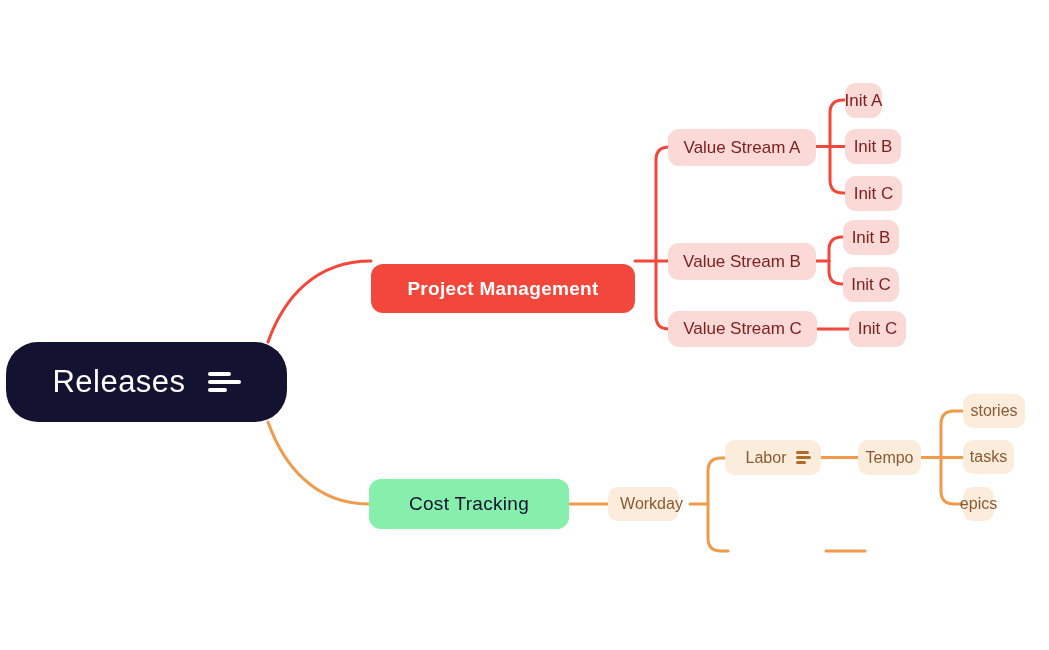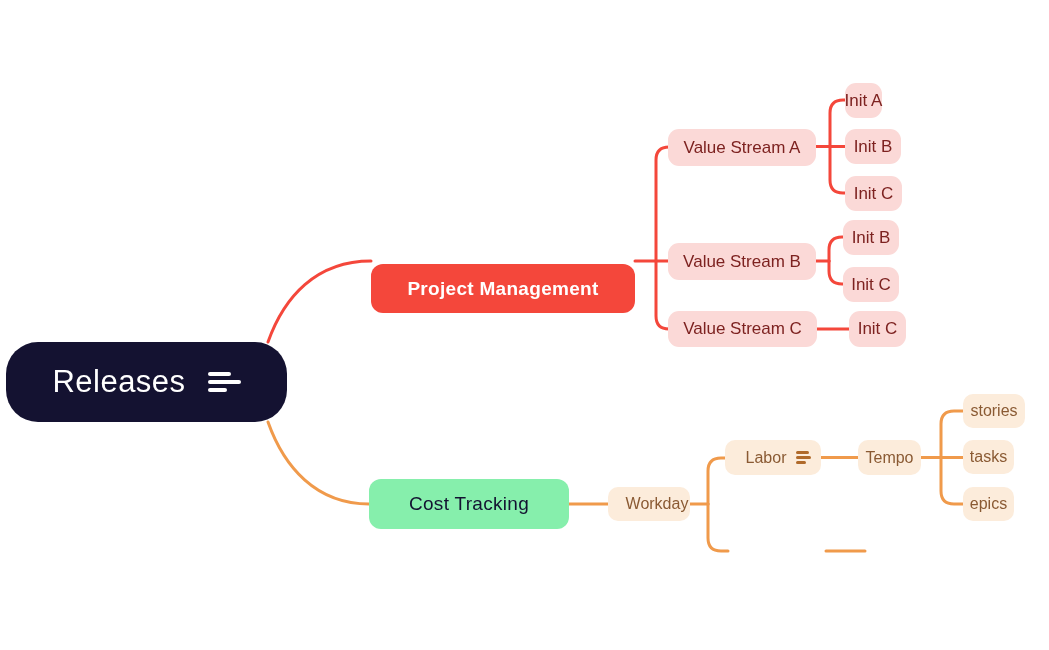--- a/index.html
+++ b/index.html
@@ -162,39 +162,39 @@
     <span>Value Stream C</span>
   </div>
   <div class="node node-red-sub" style="left:849px; top:311px; width:57px; height:36px;">
     <span>Init C</span>
   </div>
 
   <div class="node node-orng-main" style="left:369px; top:479px; width:200px; height:50px;">
     <span>Cost Tracking</span>
   </div>
 
-  <div class="node node-orng-sub" style="left:608px; top:487px; width:82px; height:34px;padding-left:16px;">
+  <div class="node node-orng-sub" style="left:608px; top:487px; width:71px; height:34px;padding-left:16px;">
     <span>Workday</span>
   </div>
 
   <div class="node node-orng-sub" style="left:725px; top:440px; width:96px; height:35px;padding-left:11px;">
     <span>Labor</span>
     <span class="notes-icon notes-icon-sm" aria-hidden="true">
         <i class="bar-1"></i>
         <i class="bar-2"></i>
         <i class="bar-3"></i>
       </span>
   </div>
   <div class="node node-orng-sub" style="left:858px; top:440px; width:63px; height:35px;">
     <span>Tempo</span>
   </div>
   <div class="node node-orng-sub" style="left:963px; top:394px; width:62px; height:34px;">
     <span>stories</span>
   </div>
   <div class="node node-orng-sub" style="left:963px; top:440px; width:51px; height:34px;">
     <span>tasks</span>
   </div>
-  <div class="node node-orng-sub" style="left:963px; top:487px; width:51px; height:34px;">
+  <div class="node node-orng-sub" style="left:963px; top:487px; width:31px; height:34px;">
     <span>epics</span>
   </div>
 
 
 </div>
 
 </body></html>

